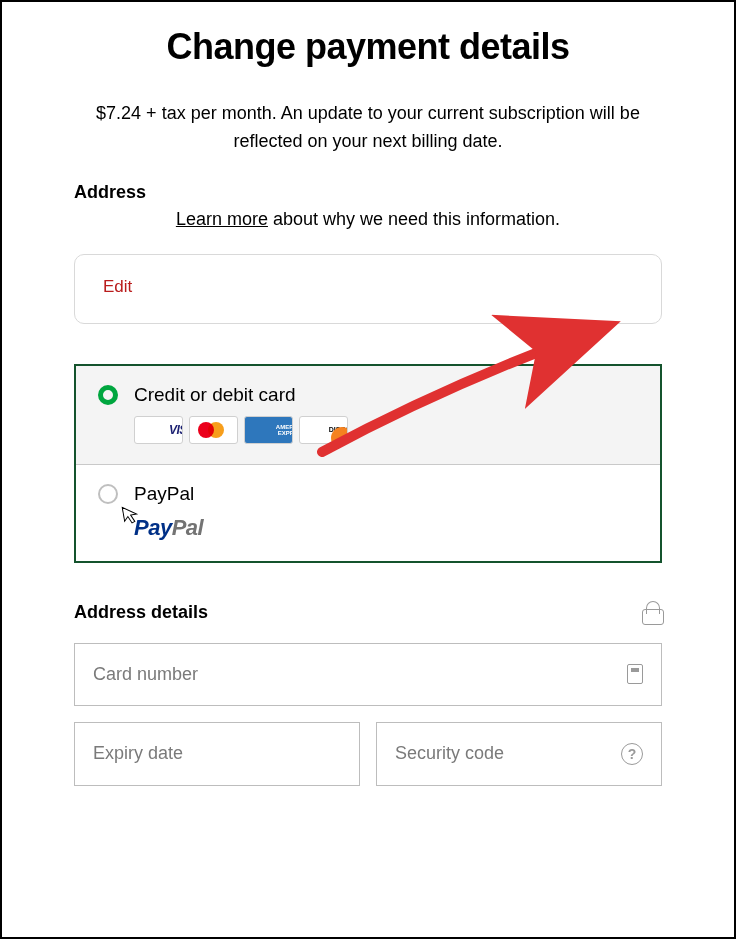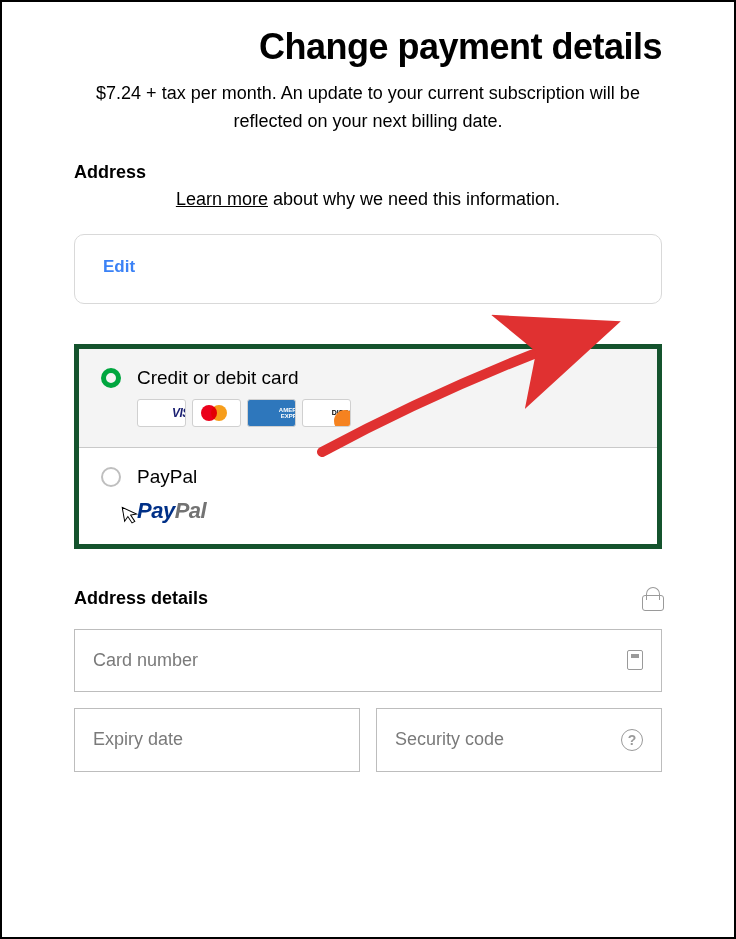--- a/index.html
+++ b/index.html
@@ -9,23 +9,23 @@
     width: 736px;
     height: 939px;
     border: 2px solid #000;
     padding: 20px 72px 0 72px;
     position: relative;
     overflow: hidden;
   }
   h1.title {
     font-size: 36px;
     font-weight: 800;
-    text-align: right;
+    text-align: center;
     margin-top: 4px;
-    margin-bottom: 12px;
+    margin-bottom: 32px;
     letter-spacing: -0.5px;
   }
   .subtitle {
     text-align: center;
     font-size: 18px;
     line-height: 1.55;
     margin-bottom: 26px;
   }
   .address-heading {
     text-align: left;
@@ -65,28 +65,28 @@
     filter: blur(2px);
     height: 24px;
   }
   .blur-line.short { width: 180px; }
   .blur-line.long  { width: 300px; }
   .country {
     font-size: 20px;
     margin-top: 4px;
   }
   .edit-link {
-    color: #3b82f6;
-    font-weight: 700;
+    color: #b91c1c;
+    font-weight: 400;
     font-size: 17px;
     cursor: pointer;
     align-self: center;
   }
   .payment-methods {
-    border: 5px solid #14532d;
+    border: 2px solid #14532d;
   }
   .method {
     padding: 18px 22px 20px 22px;
     display: flex;
     align-items: flex-start;
     gap: 16px;
   }
   .method.selected {
     background: #f4f4f4;
     border-bottom: 1px solid #c9c9c9;

